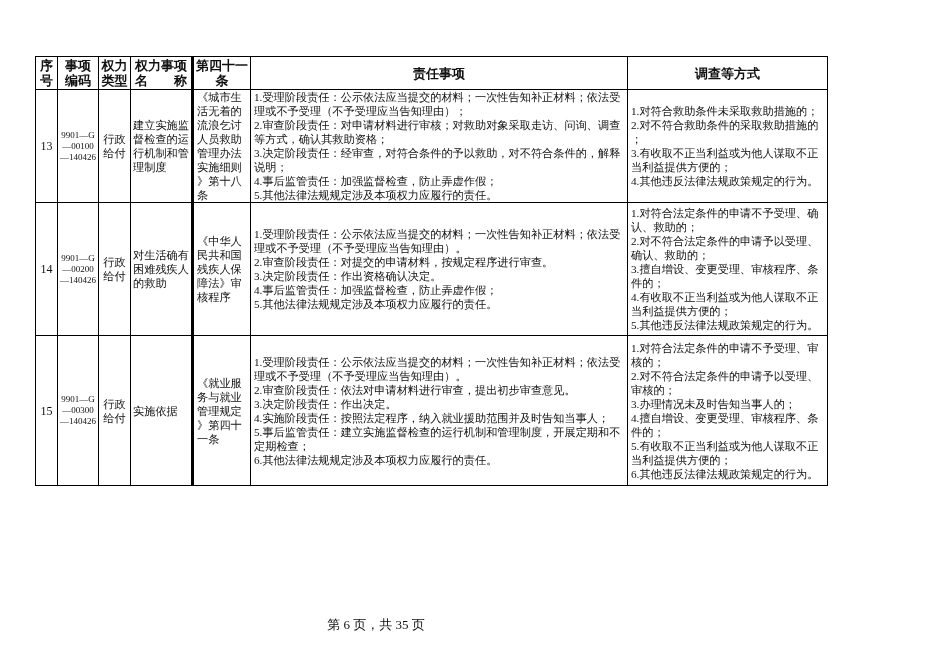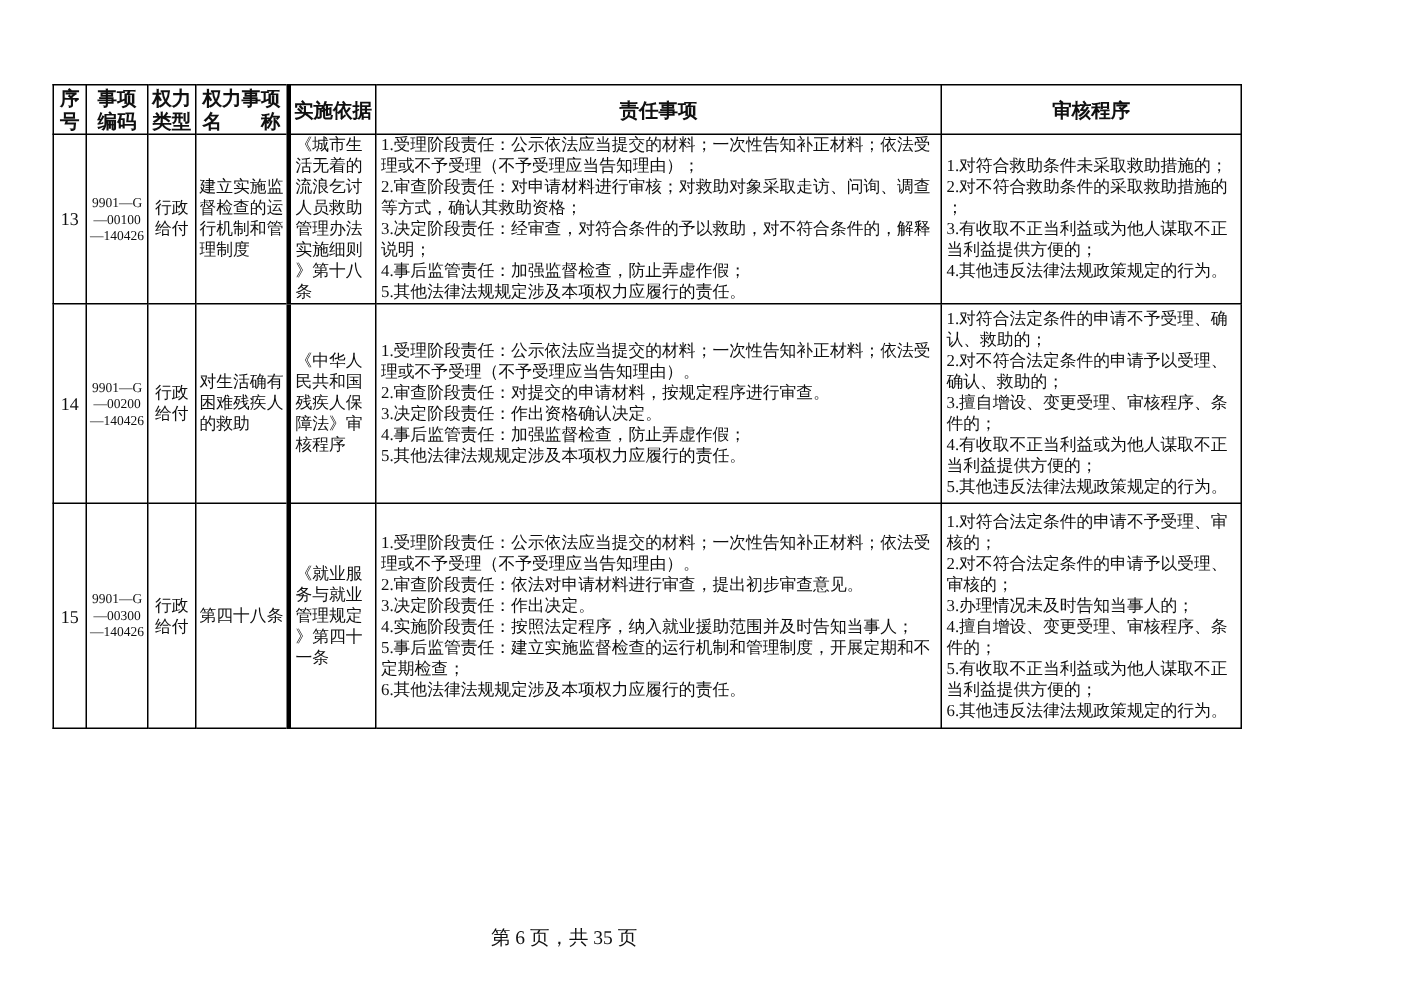--- a/index.html
+++ b/index.html
@@ -84,23 +84,23 @@
     <thead>
       <tr>
         <th>序
 号</th>
         <th>事项
 编码</th>
         <th>权力
 类型</th>
         <th>权力事项
 名　　称</th>
-        <th class="thick-left">实施依据</th>
+        <th class="thick-left">第四十一条</th>
         <th>责任事项</th>
-        <th>审核程序</th>
+        <th>调查等方式</th>
       </tr>
     </thead>
     <tbody>
       <tr class="r13">
         <td class="c seq">13</td>
         <td class="c code">9901—G
 —00100
 —140426</td>
         <td class="c type">行政
 给付</td>
@@ -136,21 +136,21 @@
 4.有收取不正当利益或为他人谋取不正当利益提供方便的；
 5.其他违反法律法规政策规定的行为。</td>
       </tr>
       <tr class="r15">
         <td class="c seq">15</td>
         <td class="c code">9901—G
 —00300
 —140426</td>
         <td class="c type">行政
 给付</td>
-        <td class="name">第四十八条</td>
+        <td class="name">实施依据</td>
         <td class="thick-left">《就业服务与就业管理规定》第四十一条</td>
         <td class="pre">1.受理阶段责任：公示依法应当提交的材料；一次性告知补正材料；依法受理或不予受理（不予受理应当告知理由）。
 2.审查阶段责任：依法对申请材料进行审查，提出初步审查意见。
 3.决定阶段责任：作出决定。
 4.实施阶段责任：按照法定程序，纳入就业援助范围并及时告知当事人；
 5.事后监管责任：建立实施监督检查的运行机制和管理制度，开展定期和不定期检查；
 6.其他法律法规规定涉及本项权力应履行的责任。</td>
         <td class="pre">1.对符合法定条件的申请不予受理、审核的；
 2.对不符合法定条件的申请予以受理、审核的；
 3.办理情况未及时告知当事人的；

